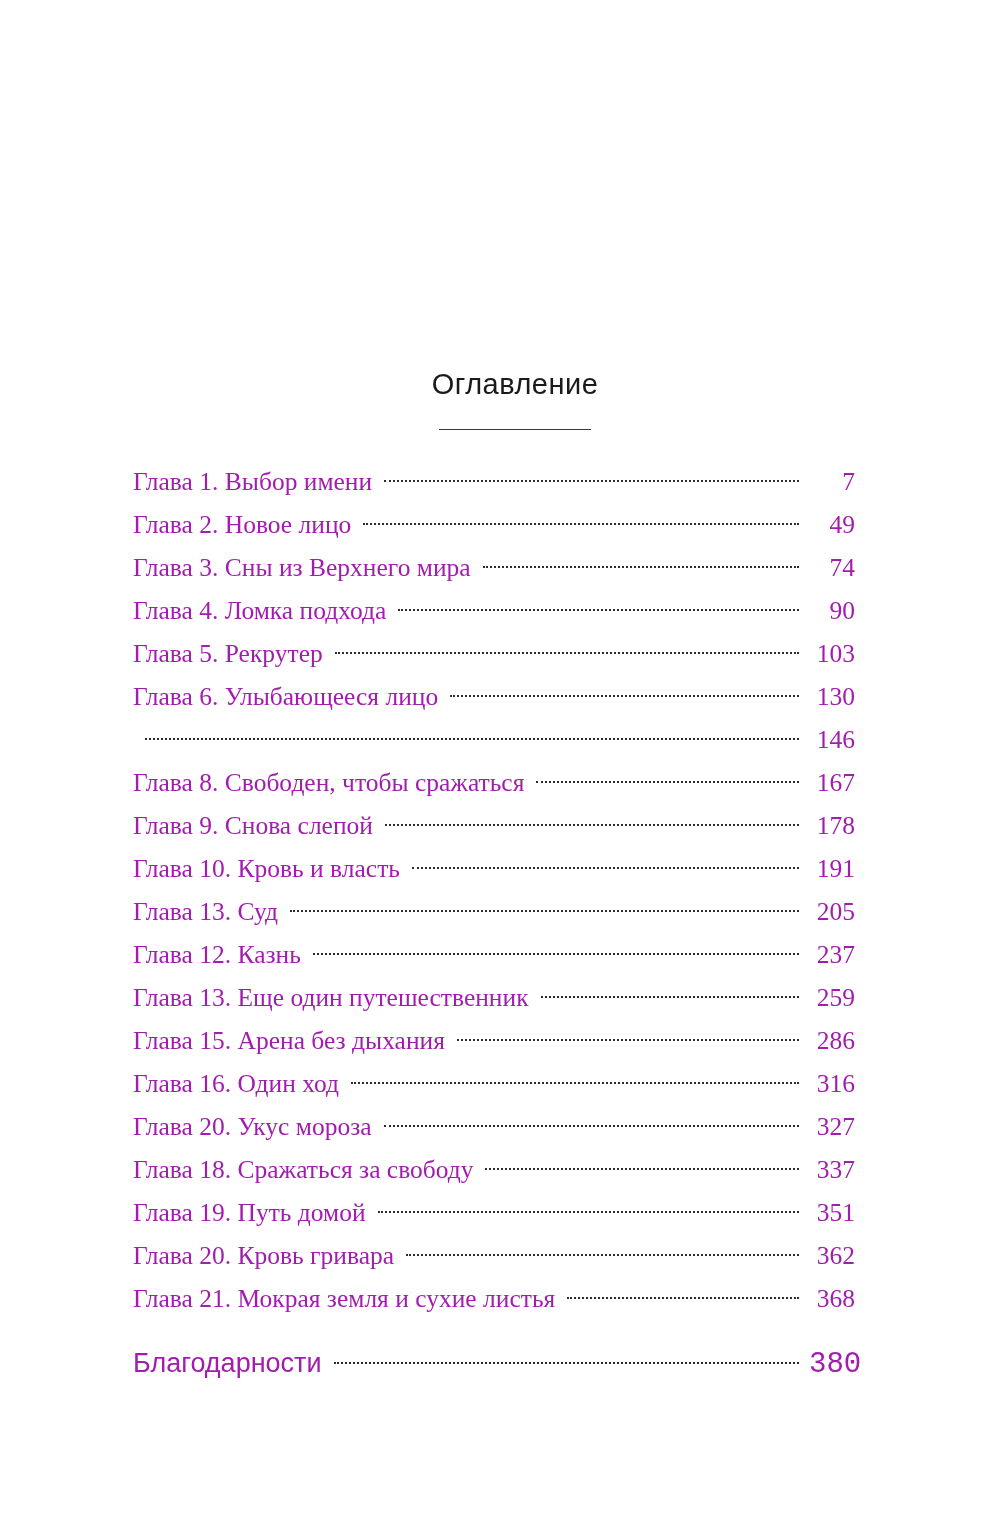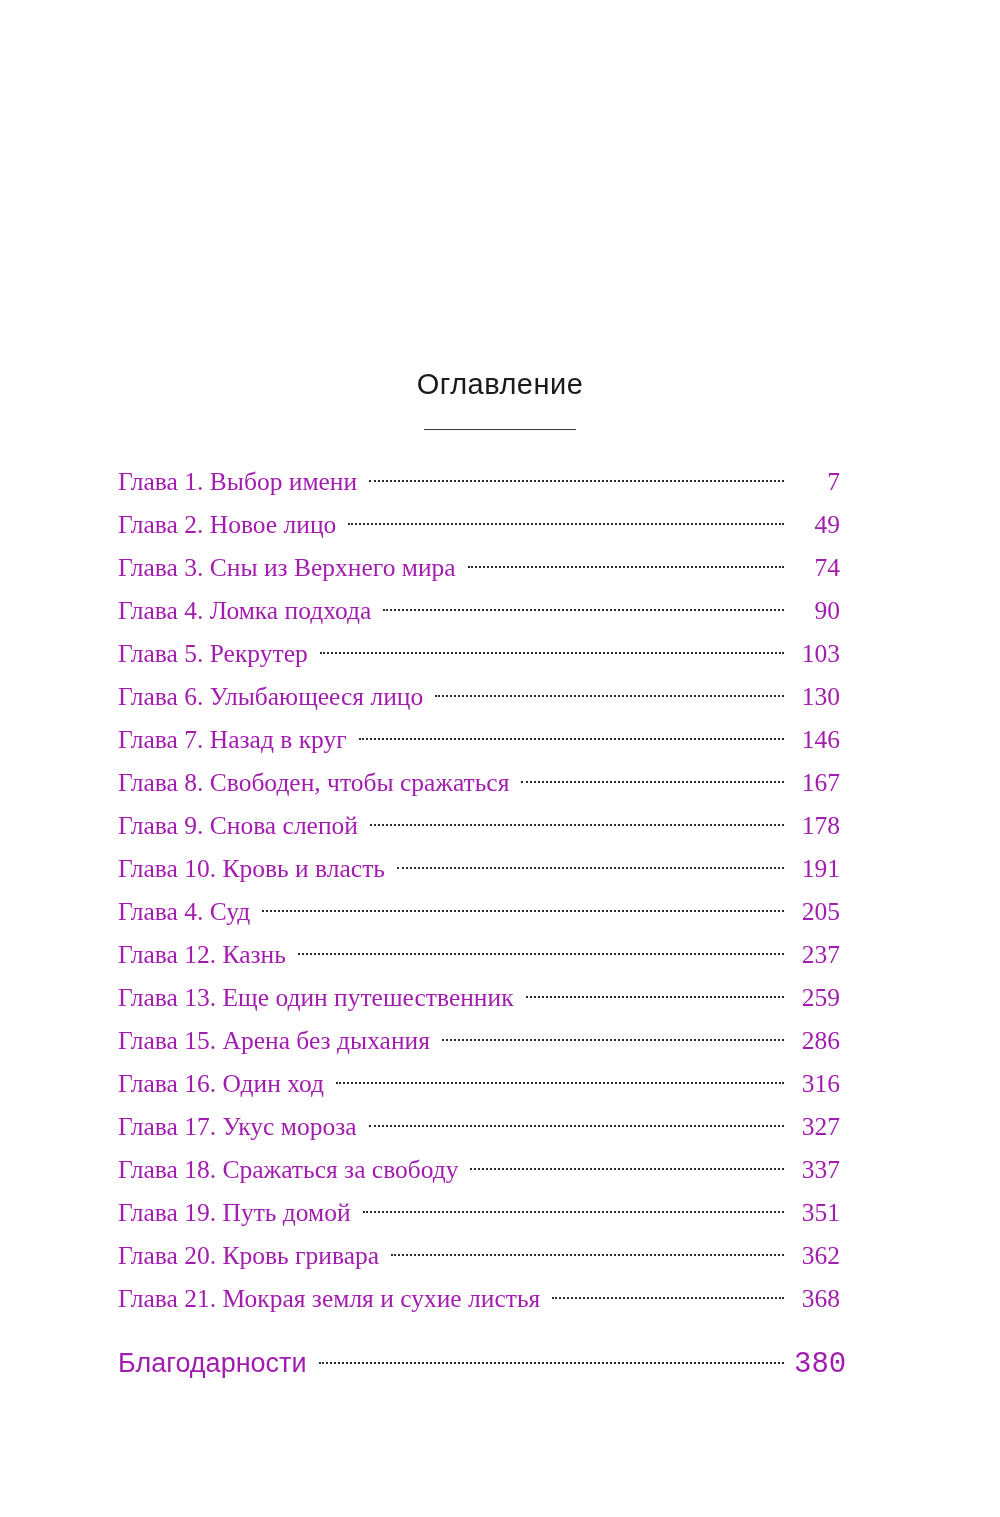--- a/index.html
+++ b/index.html
@@ -7,20 +7,21 @@
     padding: 0;
     background: #ffffff;
   }
   .page {
     position: relative;
     width: 928px;
     height: 1517px;
     background: #ffffff;
     overflow: hidden;
     font-family: "Liberation Serif", serif;
+    margin-left: 15px;
   }
   .toc-wrap {
     position: absolute;
     left: 0;
     top: 0;
     width: 1000px;
   }
   .toc-title {
     text-align: center;
     font-family: "Liberation Sans", sans-serif;
@@ -125,21 +126,20 @@
         <span class="page-num">103</span>
       </li>
 
       <li class="toc-row">
         <span class="label">Глава 6. Улыбающееся лицо</span>
         <span class="leader"></span>
         <span class="page-num">130</span>
       </li>
 
       <li class="toc-row">
-        <span class="label">Глава 7. Назад в круг</span>
         <span class="leader"></span>
         <span class="page-num">146</span>
       </li>
 
       <li class="toc-row">
         <span class="label">Глава 8. Свободен, чтобы сражаться</span>
         <span class="leader"></span>
         <span class="page-num">167</span>
       </li>
 
@@ -149,21 +149,21 @@
         <span class="page-num">178</span>
       </li>
 
       <li class="toc-row">
         <span class="label">Глава 10. Кровь и власть</span>
         <span class="leader"></span>
         <span class="page-num">191</span>
       </li>
 
       <li class="toc-row">
-        <span class="label">Глава 4. Суд</span>
+        <span class="label">Глава 13. Суд</span>
         <span class="leader"></span>
         <span class="page-num">205</span>
       </li>
 
       <li class="toc-row">
         <span class="label">Глава 12. Казнь</span>
         <span class="leader"></span>
         <span class="page-num">237</span>
       </li>
 
@@ -180,21 +180,21 @@
         <span class="page-num">286</span>
       </li>
 
       <li class="toc-row">
         <span class="label">Глава 16. Один ход</span>
         <span class="leader"></span>
         <span class="page-num">316</span>
       </li>
 
       <li class="toc-row">
-        <span class="label">Глава 17. Укус мороза</span>
+        <span class="label">Глава 20. Укус мороза</span>
         <span class="leader"></span>
         <span class="page-num">327</span>
       </li>
 
       <li class="toc-row">
         <span class="label">Глава 18. Сражаться за свободу</span>
         <span class="leader"></span>
         <span class="page-num">337</span>
       </li>
 

